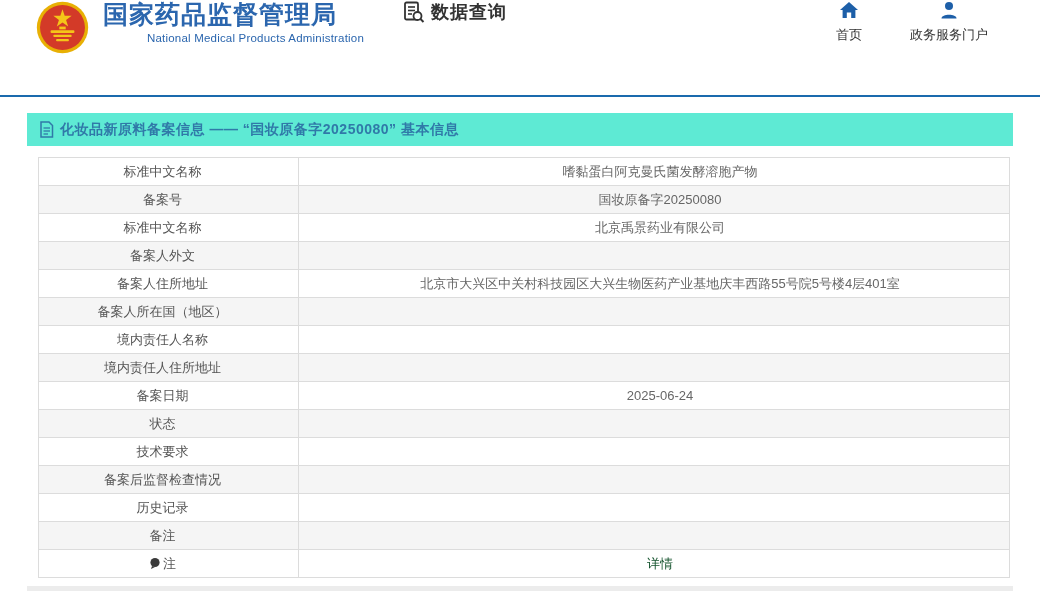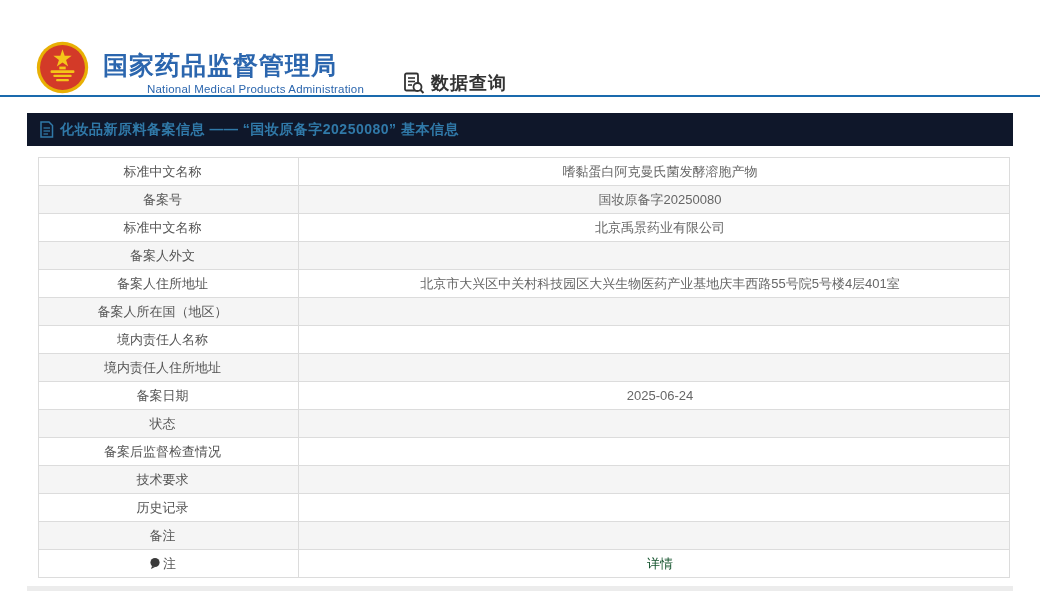--- a/index.html
+++ b/index.html
@@ -1,37 +1,37 @@
 <!DOCTYPE html>
 <html><head>
 <meta charset="utf-8">
 <style>
   * { margin:0; padding:0; box-sizing:border-box; }
   html,body { width:1040px; height:614px; background:#ffffff;
     font-family:"Liberation Sans","DejaVu Sans",sans-serif; }
 
   
-  .header { height:97px; display:flex; align-items:flex-end;
+  .header { height:97px; display:flex; align-items:flex-start;
     padding-left:35px; border-bottom:2px solid #1a6aad; background:#fff; }
   .logo { width:55px; height:55px; margin-right:13px; flex:0 0 auto; cursor:pointer; }
   .brand { display:flex; flex-direction:column; justify-content:center; }
   .brand-cn { font-size:25px; font-weight:bold; color:#2b66ae; letter-spacing:1px; line-height:1.15; }
   .brand-en { font-size:11.5px; color:#2b66ae; margin-top:3px; letter-spacing:0.2px;padding-left:44px; }
   .data-query { display:flex; align-items:center; margin-left:38px; cursor:pointer; }
   .data-query svg { width:24px; height:24px; margin-right:5px; }
   .data-query-label { font-size:18px; font-weight:bold; color:#333; letter-spacing:1px; }
   .header-spacer { flex:1; }
   .header-nav { display:flex; gap:48px; margin-right:52px; }
   .nav-item { display:flex; flex-direction:column; align-items:center; cursor:pointer; }
   .nav-item svg { width:20px; height:20px; }
   .nav-item-label { font-size:13px; color:#333; margin-top:6px; white-space:nowrap; }
 
   
   .main { padding:0 27px; }
-  .title-bar { margin-top:16px; height:33px; background:#0f172a;
+  .title-bar { margin-top:16px; height:33px; background:#5eead4;
     display:flex; align-items:center; padding-left:12px; }
   .title-bar svg { width:15px; height:17px; margin-right:6px; flex:0 0 auto; }
   .page-title { font-size:14px; font-weight:bold; color:#3079a8; letter-spacing:0.5px; }
 
   table.filing { border-collapse:collapse; width:972px; margin:11px 0 0 11px;
     table-layout:fixed; }
   table.filing td { border:1px solid #dcdcdc; height:28px; font-size:13px;
     overflow:hidden; white-space:nowrap;text-align:center; }
   td.label-cell { width:260px; text-align:right; padding-right:12px; color:#545454; }
   td.value-cell { padding-left:12px; color:#666; }
@@ -68,20 +68,35 @@
       <line x1="6" y1="10.5" x2="13" y2="10.5" stroke="#333" stroke-width="1.6"></line>
       <line x1="6" y1="14" x2="10" y2="14" stroke="#333" stroke-width="1.6"></line>
       <circle cx="15.5" cy="16" r="4" fill="#fff" stroke="#333" stroke-width="1.8"></circle>
       <line x1="18.5" y1="19" x2="21.5" y2="22" stroke="#333" stroke-width="2"></line>
     </svg>
     <span class="data-query-label">数据查询</span>
   </div>
 
   <div class="header-spacer"></div>
 
+  <div class="header-nav">
+    <div class="nav-item">
+      <svg viewBox="0 0 20 20">
+        <path d="M10 2 L19 10 L16.4 10 L16.4 18 L12.2 18 L12.2 12.5 L7.8 12.5 L7.8 18 L3.6 18 L3.6 10 L1 10 Z" fill="#1d5fa8"></path>
+      </svg>
+      <span class="nav-item-label">首页</span>
+    </div>
+    <div class="nav-item">
+      <svg viewBox="0 0 20 20">
+        <circle cx="10" cy="6" r="4" fill="#1d5fa8"></circle>
+        <path d="M2.5 18.5 C2.5 13.5 17.5 13.5 17.5 18.5 Z" fill="#1d5fa8"></path>
+      </svg>
+      <span class="nav-item-label">政务服务门户</span>
+    </div>
+  </div>
 </div>
 
 <div class="main">
   <div class="title-bar">
     <svg viewBox="0 0 15 17">
       <path d="M2 1 H10 L13.5 4.5 V16 H2 Z" fill="none" stroke="#3079a8" stroke-width="1.5"></path>
       <line x1="4.5" y1="7" x2="11" y2="7" stroke="#3079a8" stroke-width="1.3"></line>
       <line x1="4.5" y1="10" x2="11" y2="10" stroke="#3079a8" stroke-width="1.3"></line>
       <line x1="4.5" y1="13" x2="9" y2="13" stroke="#3079a8" stroke-width="1.3"></line>
     </svg>
@@ -124,25 +139,25 @@
         </tr>
         <tr>
           <td class="label-cell"><span>备案日期</span></td>
           <td class="value-cell">2025-06-24</td>
         </tr>
         <tr>
           <td class="label-cell"><span>状态</span></td>
           <td class="value-cell"></td>
         </tr>
         <tr>
-          <td class="label-cell"><span>备案后监督检查情况</span></td>
+          <td class="label-cell"><span>技术要求</span></td>
           <td class="value-cell"></td>
         </tr>
         <tr>
-          <td class="label-cell"><span>技术要求</span></td>
+          <td class="label-cell"><span>备案后监督检查情况</span></td>
           <td class="value-cell"></td>
         </tr>
         <tr>
           <td class="label-cell"><span>历史记录</span></td>
           <td class="value-cell"></td>
         </tr>
         <tr>
           <td class="label-cell"><span>备注</span></td>
           <td class="value-cell"></td>
         </tr>

